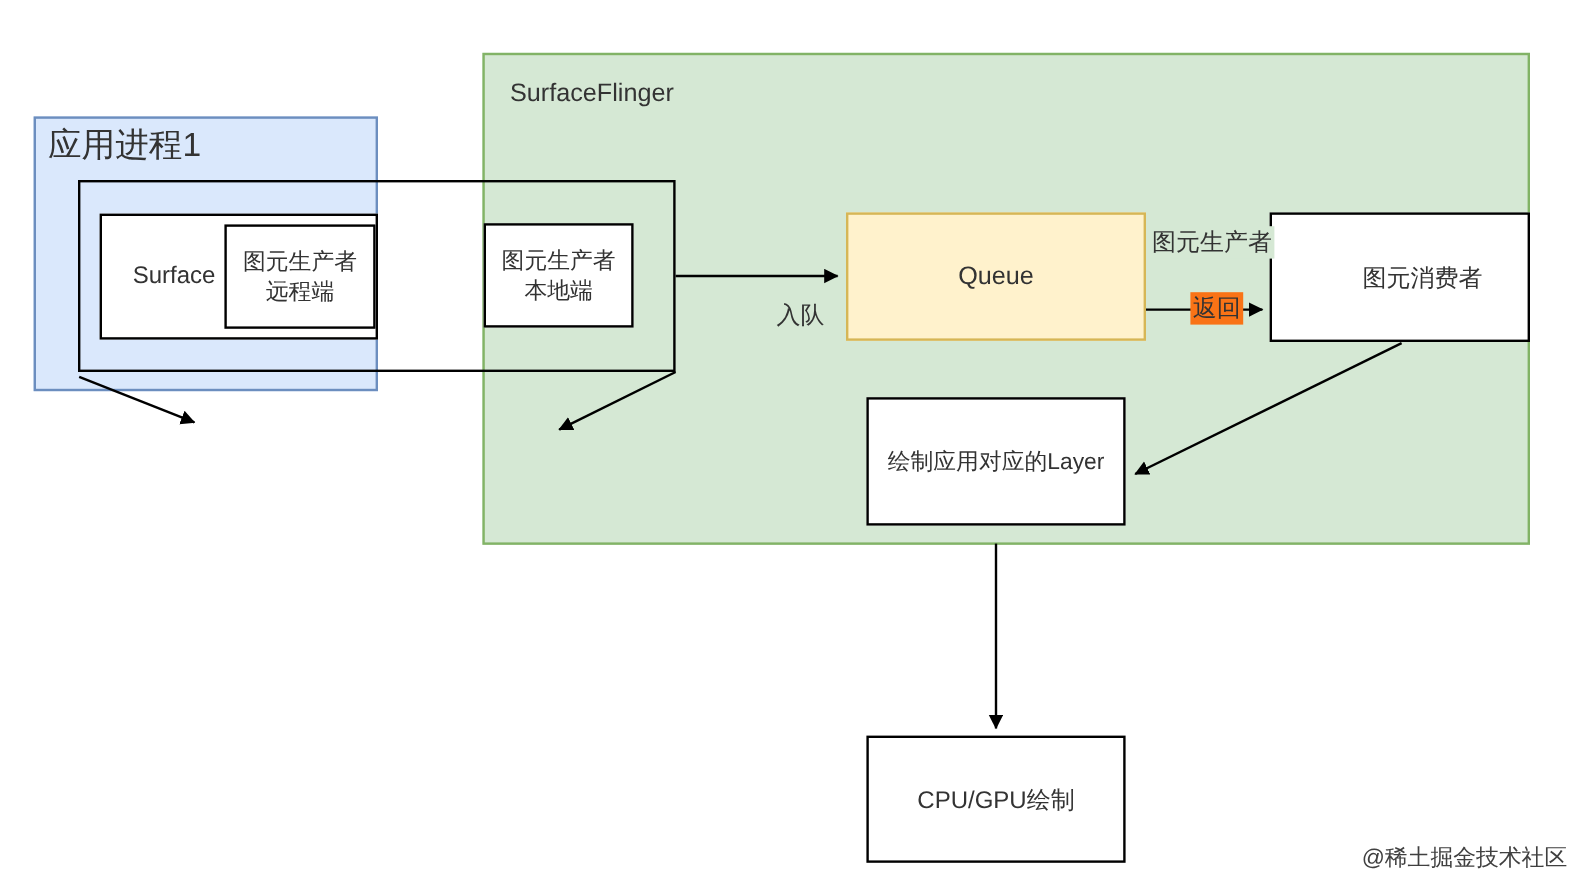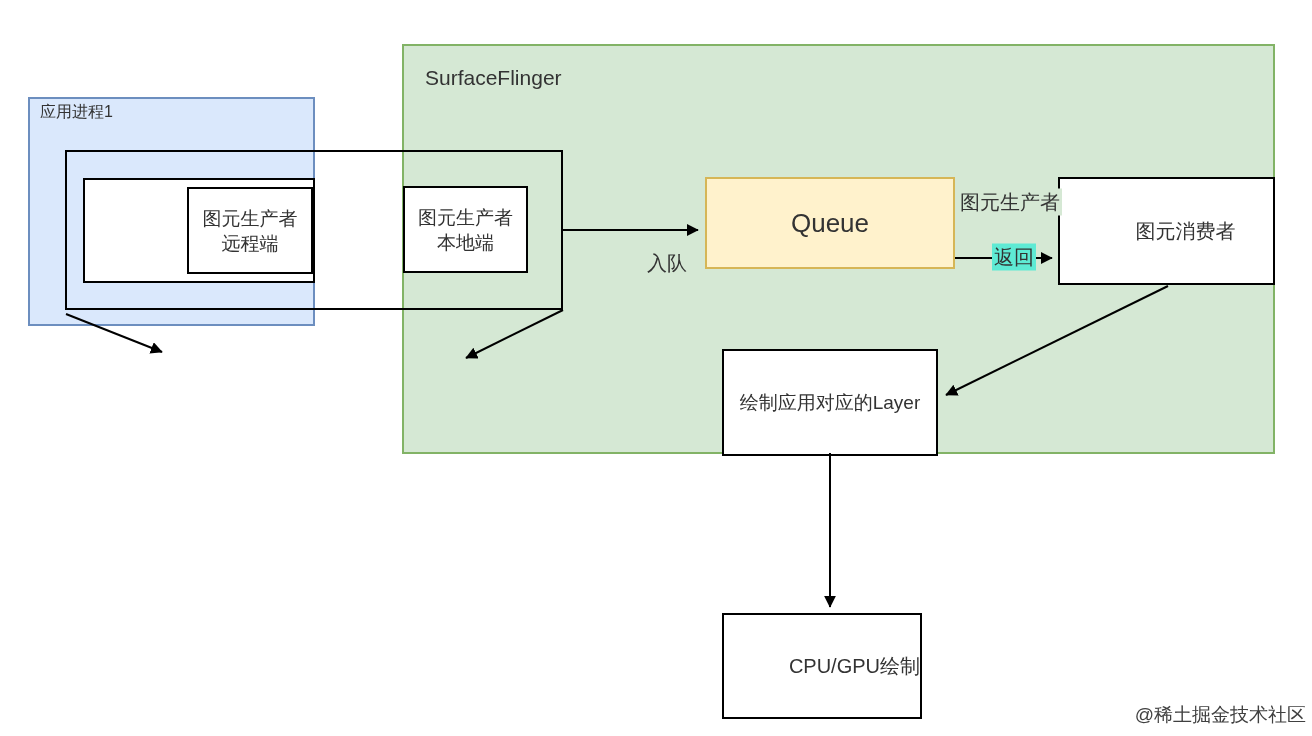--- a/index.html
+++ b/index.html
@@ -15,48 +15,48 @@
   .box { position: absolute; box-sizing: border-box; }
   .container-label {
     position: absolute;
     white-space: nowrap;
   }
   
   .sf-box { left: 402px; top: 44px; width: 873px; height: 410px; border: 2px solid; }
   .sf-label { left: 425px; top: 66px; font-size: 21px; }
   
   .app-box { left: 28px; top: 97px; width: 287px; height: 229px; border: 2px solid; }
-  .app-label { left: 40px; top: 102px; font-size: 16px; }
+  .app-label { left: 40px; top: 102px; font-size: 28px; }
   
   .outer-rect { left: 65px; top: 150px; width: 498px; height: 160px; border: 2px solid #000; background: transparent; }
   
   .surface-box { left: 83px; top: 178px; width: 232px; height: 105px; border: 2px solid #000; background: #ffffff; }
   .surface-label {
     position: absolute; left: 95px; top: 178px; width: 100px; height: 105px;
     display: flex; align-items: center; justify-content: center; font-size: 20px;
   }
   
   .remote-box { left: 187px; top: 187px; width: 126px; height: 87px; border: 2px solid #000; background: #ffffff; }
   .local-box  { left: 403px; top: 186px; width: 125px; height: 87px; border: 2px solid #000; background: #ffffff; }
   .two-line {
     display: flex; flex-direction: column; align-items: center; justify-content: center;
     height: 100%; font-size: 19px; line-height: 25px; text-align: center;
   }
   
-  .queue-box { left: 705px; top: 177px; width: 250px; height: 92px; border: 2px solid;
-    display: flex; align-items: center; justify-content: center; font-size: 26px; }
+  .queue-box { left: 705px; top: 177px; width: 250px; height: 107px; border: 2px solid;
+    display: flex; align-items: center; justify-content: center; font-size: 21px; }
   
   .consumer-box { left: 1058px; top: 177px; width: 217px; height: 108px; border: 2px solid #000; background: #ffffff;
     display: flex; align-items: center; justify-content: center; font-size: 20px; padding-left: 38px; }
   
-  .layer-box { left: 722px; top: 349px; width: 216px; height: 107px; border: 2px solid #000; background: #ffffff;
+  .layer-box { left: 722px; top: 331px; width: 216px; height: 107px; border: 2px solid #000; background: #ffffff;
     display: flex; align-items: center; justify-content: center; font-size: 19px; }
   
-  .cpu-box { left: 722px; top: 613px; width: 200px; height: 106px; border: 2px solid #000; background: #ffffff;
-    display: flex; align-items: center; justify-content: flex-end; font-size: 20px; }
+  .cpu-box { left: 722px; top: 613px; width: 216px; height: 106px; border: 2px solid #000; background: #ffffff;
+    display: flex; align-items: center; justify-content: center; font-size: 20px; }
 
   svg.arrows { position: absolute; left: 0; top: 0; width: 1312px; height: 736px; pointer-events: none; }
 
   .edge-label { position: absolute; white-space: nowrap; font-size: 20px; }
   .edge-enqueue { left: 667px; top: 263px; transform: translate(-50%, -50%); }
   .edge-acquire { left: 1010px; top: 202px; transform: translate(-50%, -50%); padding: 0 2px; }
   .edge-return  { left: 1014px; top: 257px; transform: translate(-50%, -50%); padding: 0 2px; }
   .note-label { position: absolute; left: 175px; top: 352px; font-size: 21px; white-space: nowrap; }
   .watermark { position: absolute; right: 6px; top: 702px; font-size: 19px; white-space: nowrap; }
 </style>
@@ -67,20 +67,21 @@
 
   <div class="box sf-box" style="background-color: rgb(213, 232, 212); border-color: rgb(130, 179, 102);"></div>
   <span class="container-label sf-label">SurfaceFlinger</span>
 
   <div class="box app-box" style="background-color: rgb(218, 232, 252); border-color: rgb(108, 142, 191);"></div>
   <span class="container-label app-label">应用进程1</span>
 
   <div class="box outer-rect"></div>
 
   <div class="box surface-box"></div>
+  <span class="surface-label">Surface</span>
 
   <div class="box remote-box">
     <div class="two-line">
       <span>图元生产者</span>
       <span>远程端</span>
     </div>
   </div>
 
   <div class="box local-box">
     <div class="two-line">
@@ -115,18 +116,18 @@
     <line x1="1058" y1="202" x2="962" y2="202" stroke="#000" stroke-width="2" marker-end="url(#arrowhead)"></line>
     <line x1="955" y1="258" x2="1052" y2="258" stroke="#000" stroke-width="2" marker-end="url(#arrowhead)"></line>
     <line x1="1168" y1="286" x2="946" y2="395" stroke="#000" stroke-width="2" marker-end="url(#arrowhead)"></line>
     <line x1="830" y1="453" x2="830" y2="607" stroke="#000" stroke-width="2" marker-end="url(#arrowhead)"></line>
     <line x1="66" y1="314" x2="162" y2="352" stroke="#000" stroke-width="2" marker-end="url(#arrowhead)"></line>
     <line x1="563" y1="310" x2="466" y2="358" stroke="#000" stroke-width="2" marker-end="url(#arrowhead)"></line>
   </svg>
 
   <span class="edge-label edge-enqueue">入队</span>
   <span class="edge-label edge-acquire" style="background-color: rgb(213, 232, 212);">图元生产者</span>
-  <span class="edge-label edge-return" style="background-color: #5eead4;">返回</span>
+  <span class="edge-label edge-return" style="background-color: #f97316;">返回</span>
 
 
   <span class="watermark" style="color: #404040;">@稀土掘金技术社区</span>
 
 </div>
 
 </body></html>

